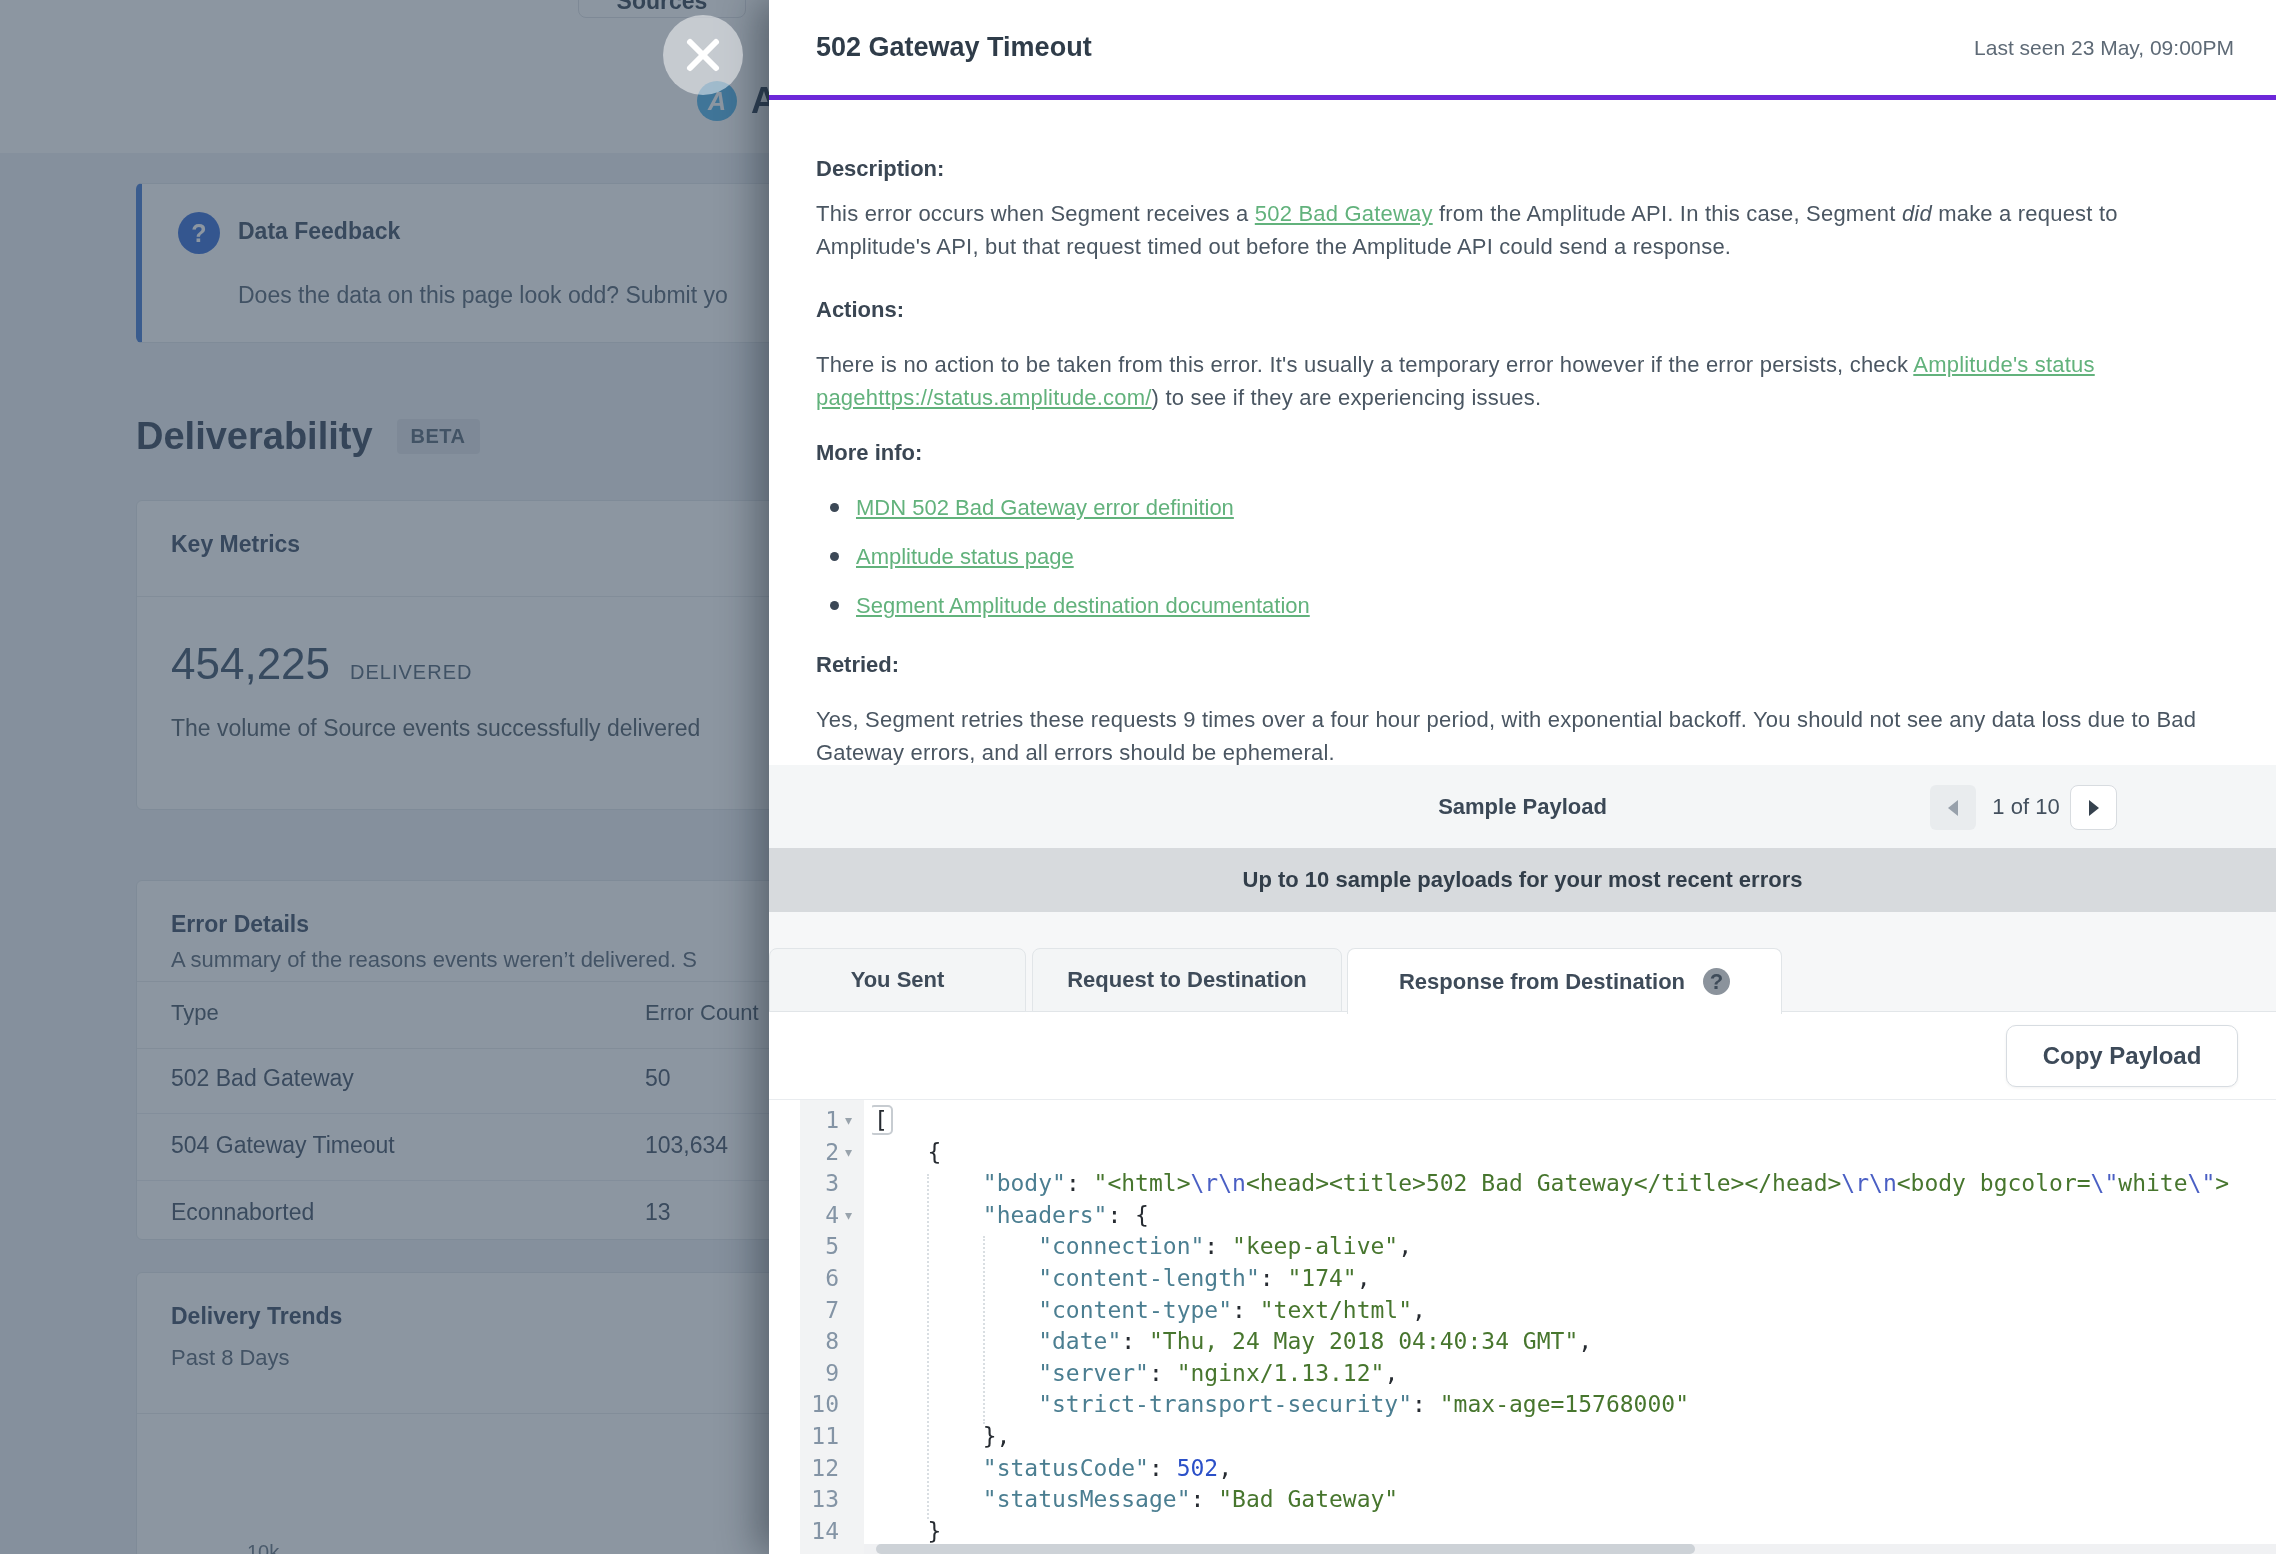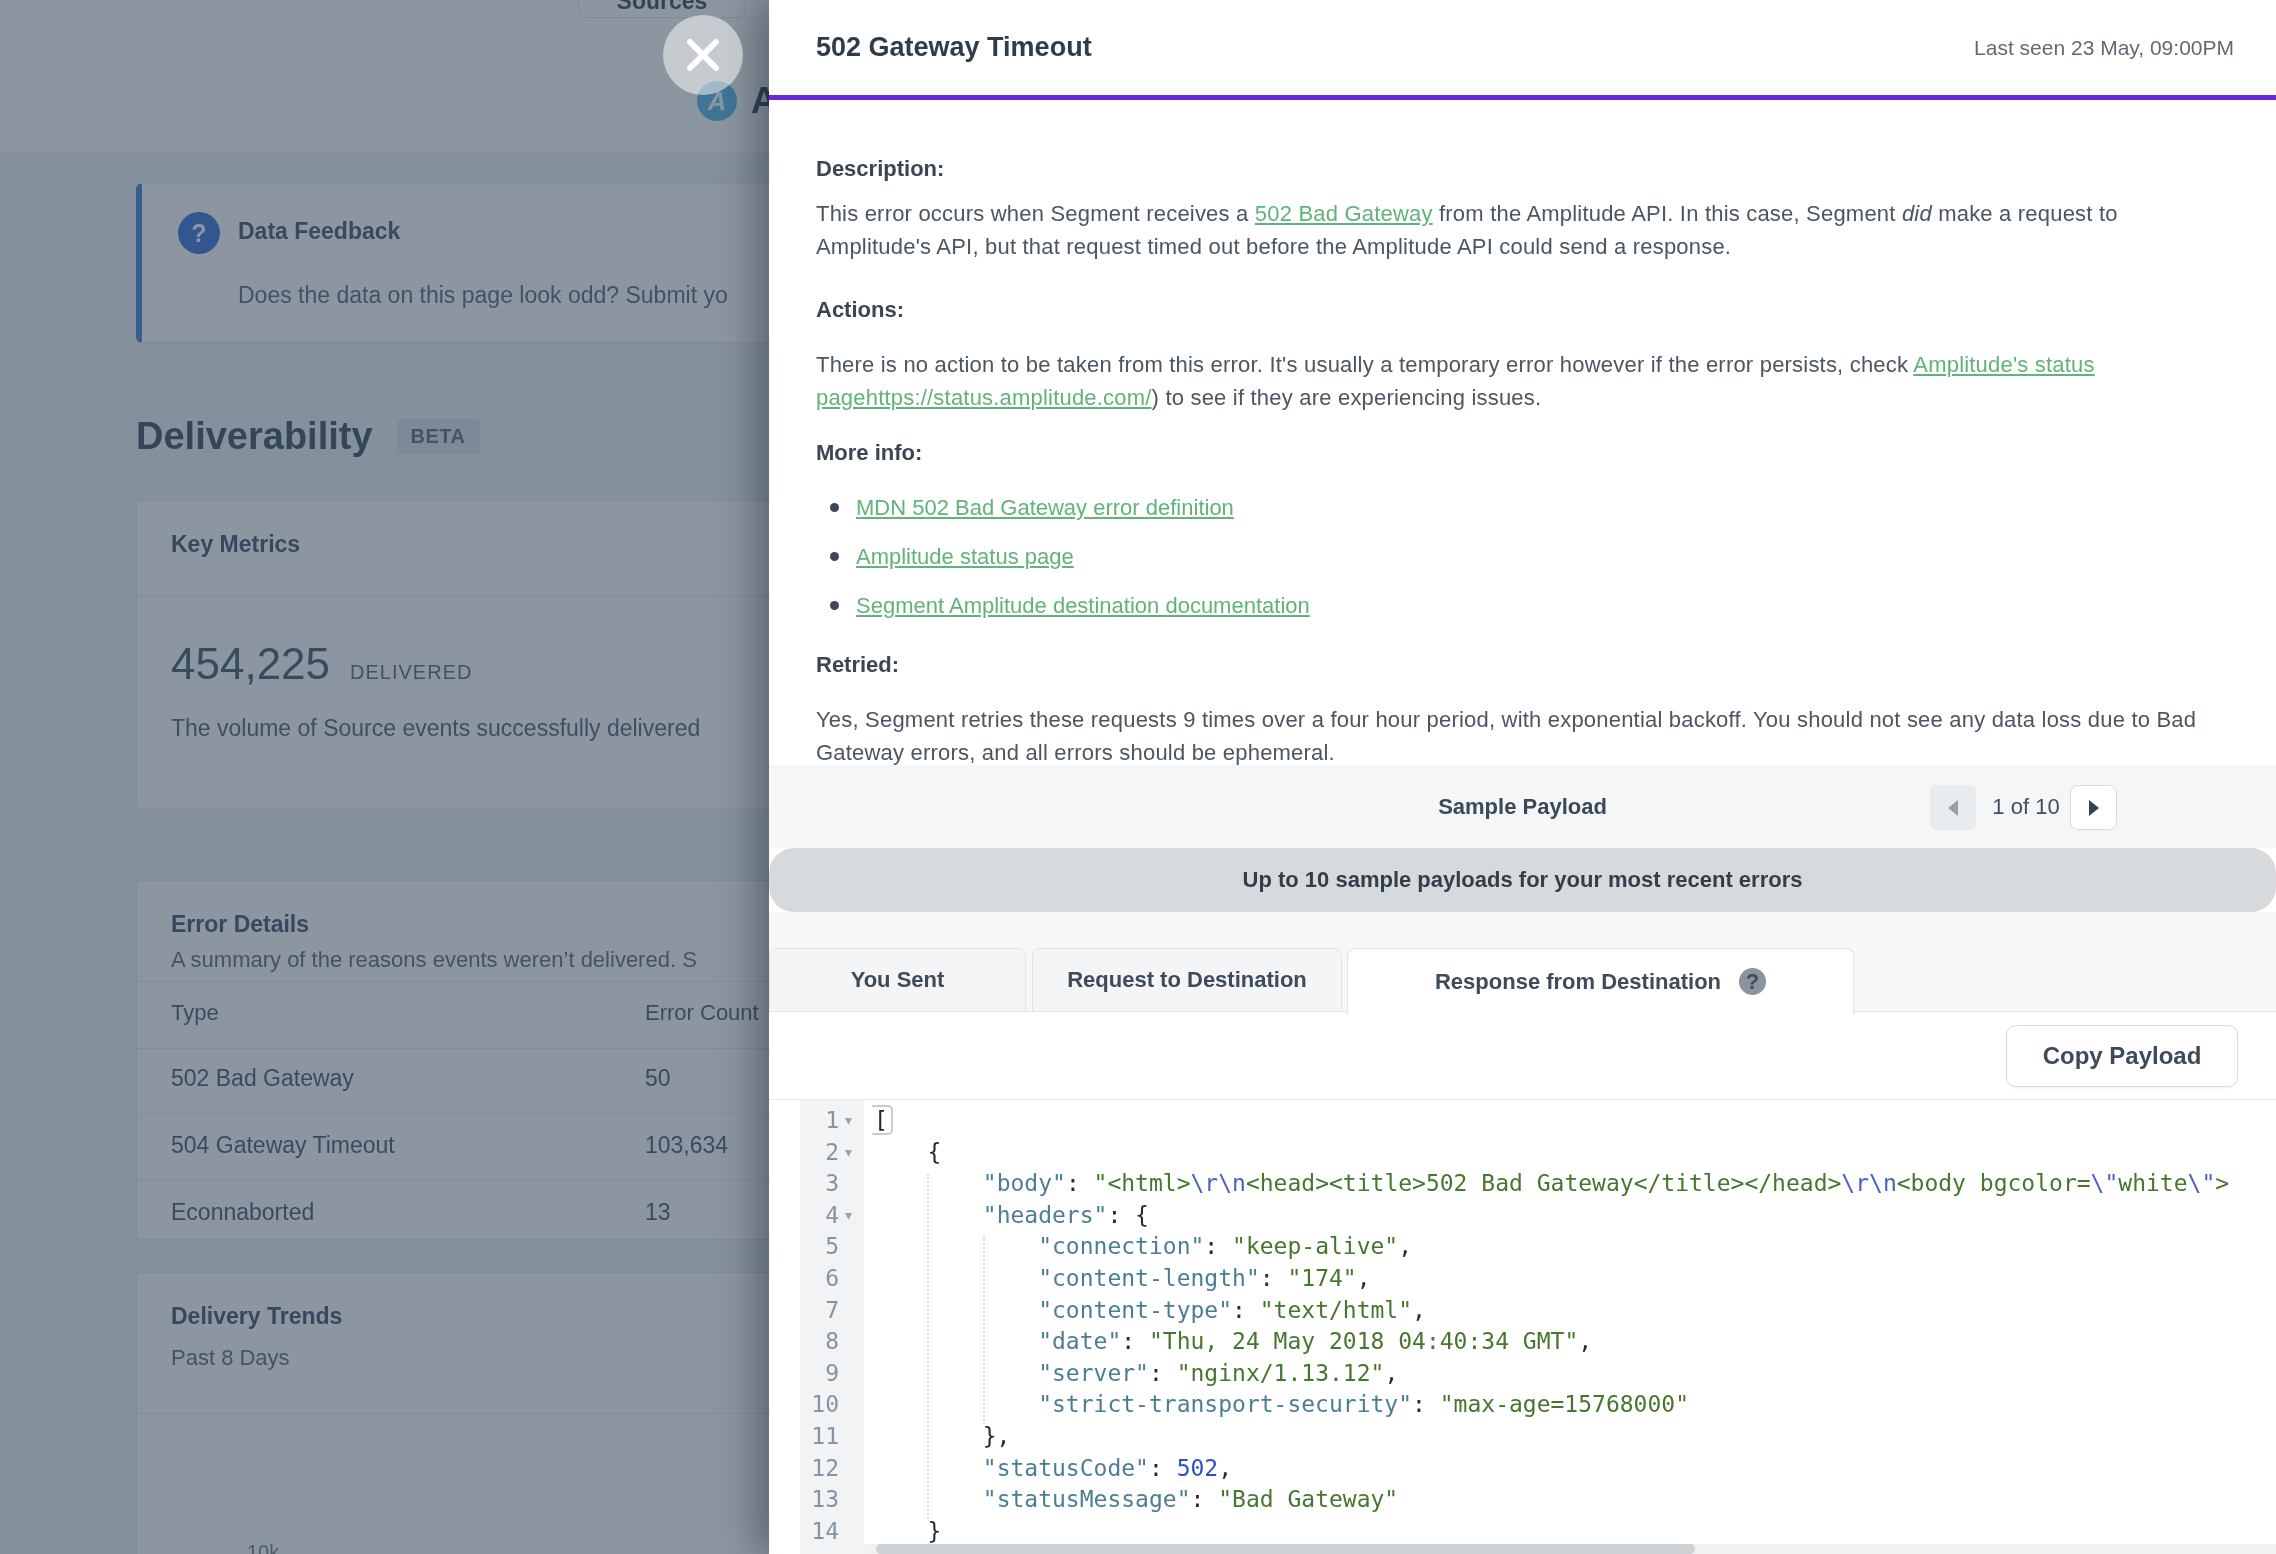--- a/index.html
+++ b/index.html
@@ -75,30 +75,30 @@
   .pg-prev{position:absolute;left:1161px;top:20px;width:46px;height:45px;background:#e9ecee;border-radius:6px;border:none;
     display:flex;align-items:center;justify-content:center;cursor:default;}
   .pg-prev .tri{width:0;height:0;border-top:8px solid transparent;border-bottom:8px solid transparent;border-right:10px solid #98a1ab;}
   .pg-label{position:absolute;left:1213px;top:0;width:88px;height:83px;display:flex;align-items:center;justify-content:center;
     font-size:22px;color:#43505e;}
   .pg-next{position:absolute;left:1301px;top:20px;width:47px;height:45px;background:#fff;border:1px solid #d8dce0;border-radius:8px;
     display:flex;align-items:center;justify-content:center;cursor:pointer;box-sizing:border-box;}
   .pg-next .tri{width:0;height:0;border-top:8px solid transparent;border-bottom:8px solid transparent;border-left:10px solid #36424e;}
 
   .info-bar{position:absolute;left:0;top:848px;width:100%;height:64px;background:#d7dadd;
-    display:flex;align-items:center;justify-content:center;font-size:22px;font-weight:700;color:#323e4a;border-radius:25px;}
+    display:flex;align-items:center;justify-content:center;font-size:22px;font-weight:700;color:#323e4a;}
 
   .tabstrip{position:absolute;left:0;top:912px;width:100%;height:100px;background:#f6f7f8;}
   .tabstrip::after{content:"";position:absolute;left:0;bottom:0;width:100%;height:1px;background:#e2e6e9;}
   .tab{position:absolute;top:36px;height:64px;border-radius:8px 8px 0 0;background:#f3f5f6;border:1px solid #e1e5e8;
     display:flex;align-items:center;justify-content:center;box-sizing:border-box;cursor:pointer;z-index:1;}
   .tab span{font-size:22px;font-weight:600;color:#3e4b59;}
   .tab.t1{left:0;width:257px;}
   .tab.t2{left:263px;width:310px;align-items:center;}
-  .tab.t3{left:578px;width:507px;}
+  .tab.t3{left:578px;width:435px;}
   .tab.active{background:#fff;border-bottom:none;height:66px;z-index:2;}
   .help-ic{margin-left:18px;width:27px;height:27px;border-radius:50%;background:#8b939c;color:#fff;
     font-size:17px;font-weight:700;display:flex;align-items:center;justify-content:center;}
 
   .copy-btn{position:absolute;left:1237px;top:1025px;width:232px;height:62px;background:#fff;border:1px solid #d7dce1;
     border-radius:10px;font-family:"Liberation Sans",sans-serif;font-size:24px;font-weight:600;color:#3d4a59;
     box-shadow:0 1px 3px rgba(0,0,0,0.06);cursor:pointer;}
 
   .code{position:absolute;left:0;top:1099px;width:100%;bottom:0;background:#fff;border-top:1px solid #e9ecef;}
   .gutter-bg{position:absolute;left:31px;top:0;bottom:0;width:64px;background:#f2f3f4;}

